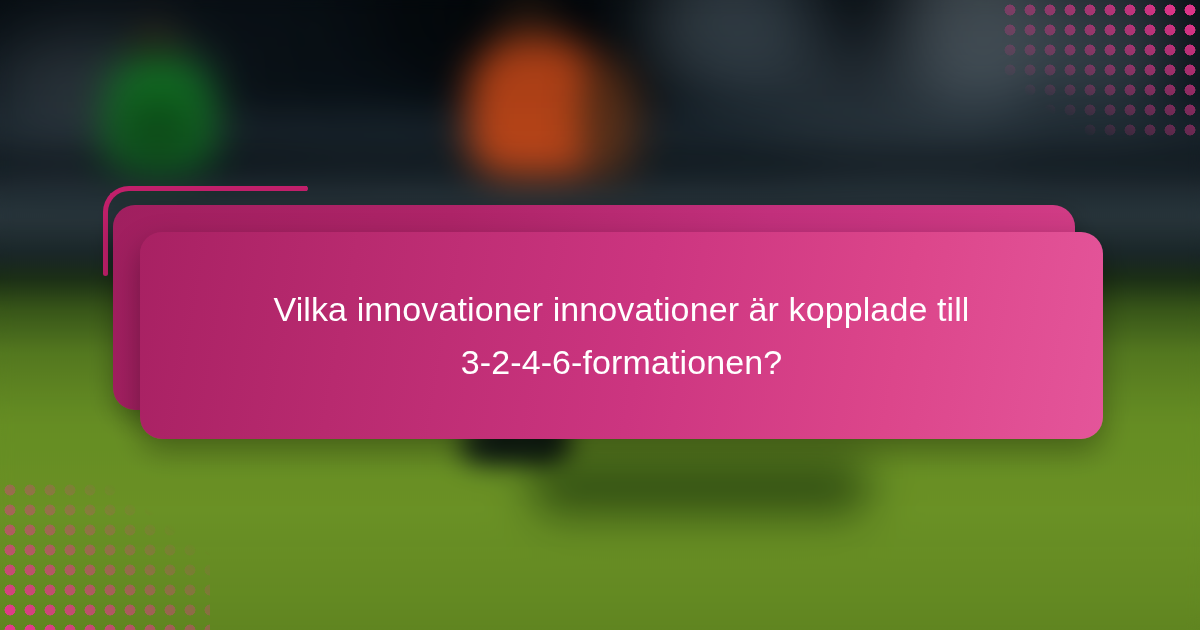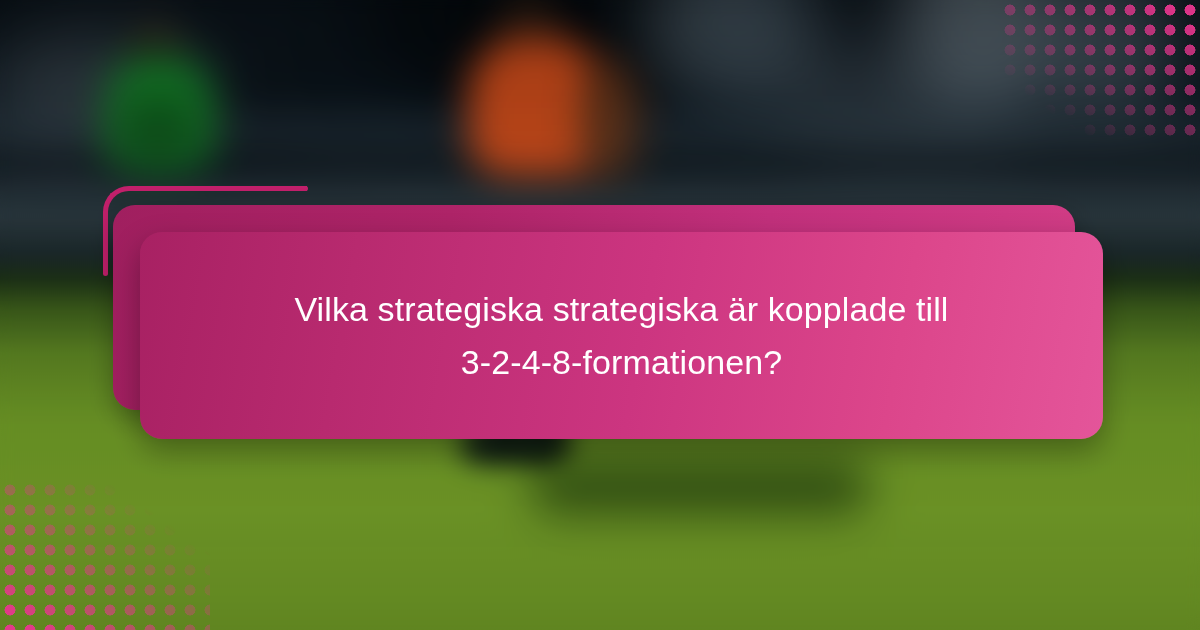--- a/index.html
+++ b/index.html
@@ -212,19 +212,19 @@
 
   <div class="dots dots-tr"></div>
   <div class="dots dots-bl"></div>
 
   <div class="card-stack">
     <div class="card-outline"></div>
     <div class="card-back"></div>
 
     <div class="card-front">
       <div class="card-text">
-        <span class="line">Vilka strategiska strategiska är kopplade till</span>
-        <span class="line">3-2-4-8-formationen?</span>
+        <span class="line">Vilka innovationer innovationer är kopplade till</span>
+        <span class="line">3-2-4-6-formationen?</span>
       </div>
     </div>
   </div>
 
 </div>
 
 </body></html>

